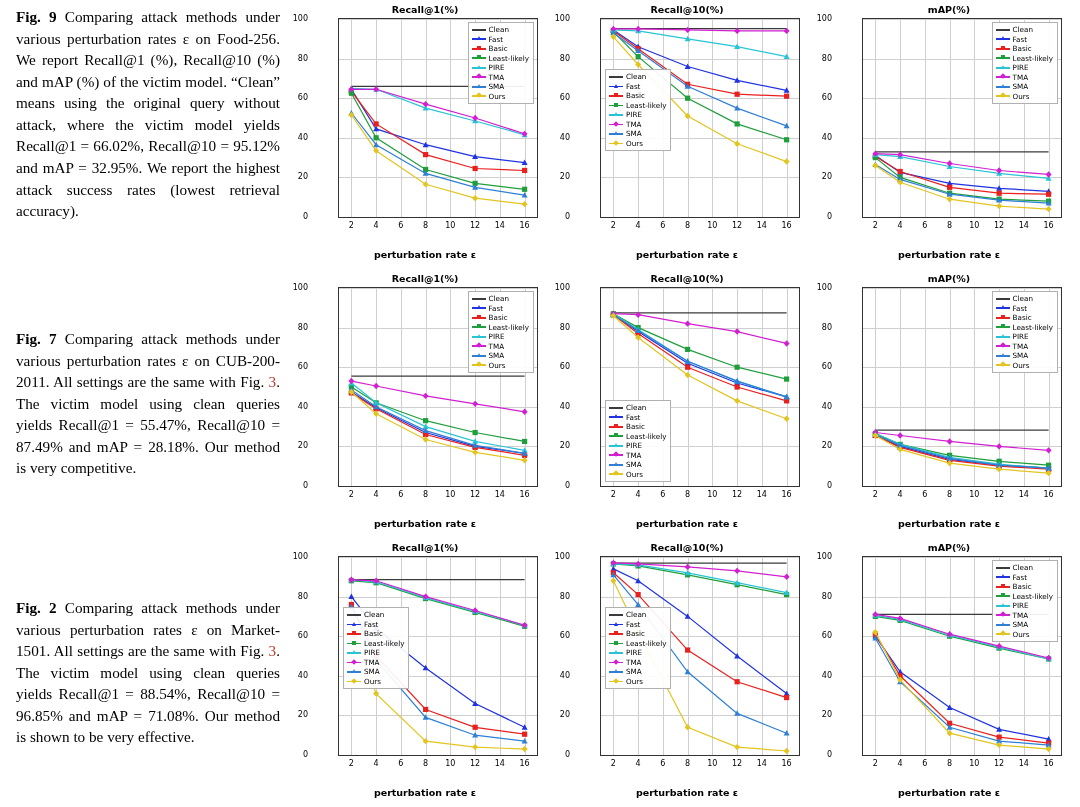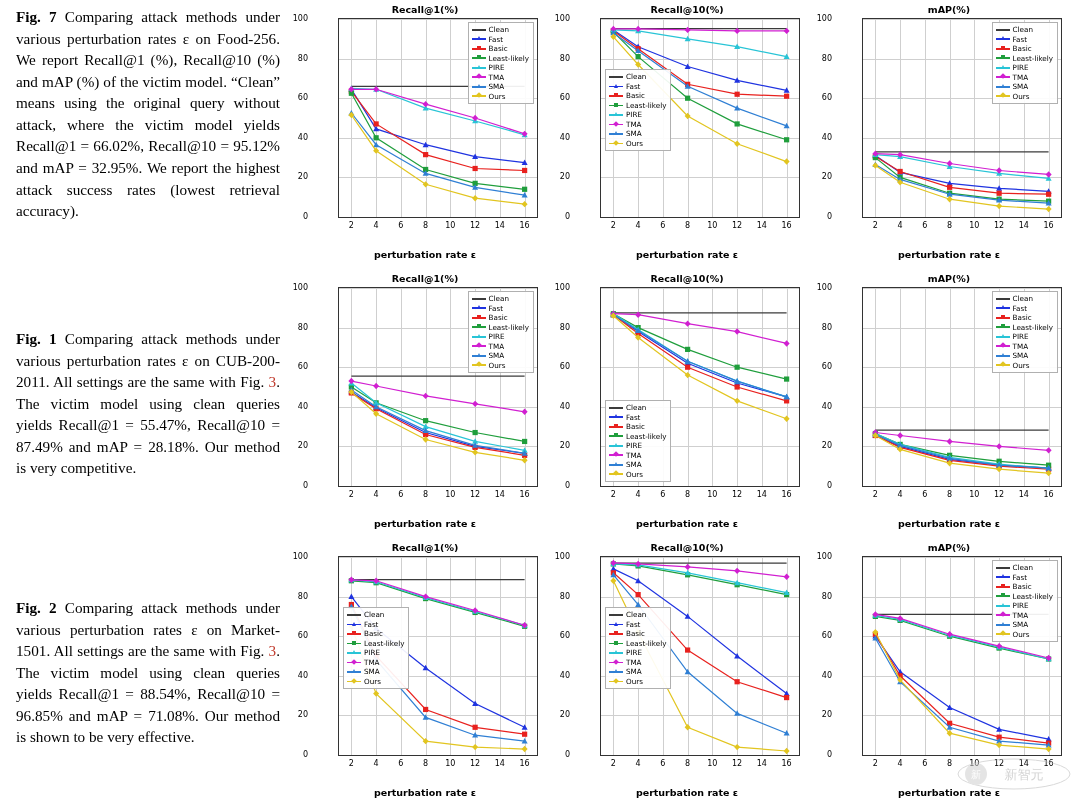--- a/index.html
+++ b/index.html
@@ -122,21 +122,21 @@
     width:120px;height:46px;
     opacity:0.55;
   }
 </style>
 </head>
 <body>
 
 <div id="page">
     <div class="row">
       <div class="caption ">
-        <div><b>Fig. 7</b> Comparing attack methods under various perturbation rates ε on Food-256. We report Recall@1 (%), Recall@10 (%) and mAP (%) of the victim model. “Clean” means using the original query without attack, where the victim model yields Recall@1 = 66.02%, Recall@10 = 95.12% and mAP = 32.95%. We report the highest attack success rates (lowest retrieval accuracy).</div>
+        <div><b>Fig. 9</b> Comparing attack methods under various perturbation rates ε on Food-256. We report Recall@1 (%), Recall@10 (%) and mAP (%) of the victim model. “Clean” means using the original query without attack, where the victim model yields Recall@1 = 66.02%, Recall@10 = 95.12% and mAP = 32.95%. We report the highest attack success rates (lowest retrieval accuracy).</div>
       </div>
       <div class="charts">
         <div class="chartbox">
           <div class="chart-title">Recall@1(%)</div>
           <div class="ytick" style="top:216px;">0</div>
           <div class="ytick" style="top:176.4px;">20</div>
           <div class="ytick" style="top:136.8px;">40</div>
           <div class="ytick" style="top:97.2px;">60</div>
           <div class="ytick" style="top:57.599999999999994px;">80</div>
           <div class="ytick" style="top:18px;">100</div>
@@ -510,21 +510,21 @@
                 <span>Ours</span>
               </div>
             </div>
           </div>
           <div class="xlabel">perturbation rate ε</div>
         </div>
       </div>
     </div>
     <div class="row">
       <div class="caption mid">
-        <div><b>Fig. 1</b> Comparing attack methods under various perturbation rates ε on CUB-200-2011. All settings are the same with Fig. <span class="ref">3</span>. The victim model using clean queries yields Recall@1 = 55.47%, Recall@10 = 87.49% and mAP = 28.18%. Our method is very competitive.</div>
+        <div><b>Fig. 7</b> Comparing attack methods under various perturbation rates ε on CUB-200-2011. All settings are the same with Fig. <span class="ref">3</span>. The victim model using clean queries yields Recall@1 = 55.47%, Recall@10 = 87.49% and mAP = 28.18%. Our method is very competitive.</div>
       </div>
       <div class="charts">
         <div class="chartbox">
           <div class="chart-title">Recall@1(%)</div>
           <div class="ytick" style="top:216px;">0</div>
           <div class="ytick" style="top:176.4px;">20</div>
           <div class="ytick" style="top:136.8px;">40</div>
           <div class="ytick" style="top:97.2px;">60</div>
           <div class="ytick" style="top:57.599999999999994px;">80</div>
           <div class="ytick" style="top:18px;">100</div>
@@ -1284,21 +1284,13 @@
                   <i style="background:#e2c520;transform:rotate(45deg);"></i>
                 </span>
                 <span>Ours</span>
               </div>
             </div>
           </div>
           <div class="xlabel">perturbation rate ε</div>
         </div>
       </div>
     </div>
-    <div class="wm">
-<svg viewBox="0 0 120 46" width="120" height="46">
-  <ellipse cx="60" cy="23" rx="56" ry="15" fill="none" stroke="#b9b9b9" stroke-width="1"></ellipse>
-  <circle cx="22" cy="23" r="11" fill="#cfcfcf"></circle>
-  <text x="22" y="27" font-size="10" font-family="DejaVu Sans, sans-serif" fill="#ffffff" text-anchor="middle">新</text>
-  <text x="70" y="28" font-size="13" font-family="DejaVu Sans, sans-serif" fill="#b0b0b0" text-anchor="middle">新智元</text>
-</svg>
-    </div>
   </div>
 
 </body></html>

